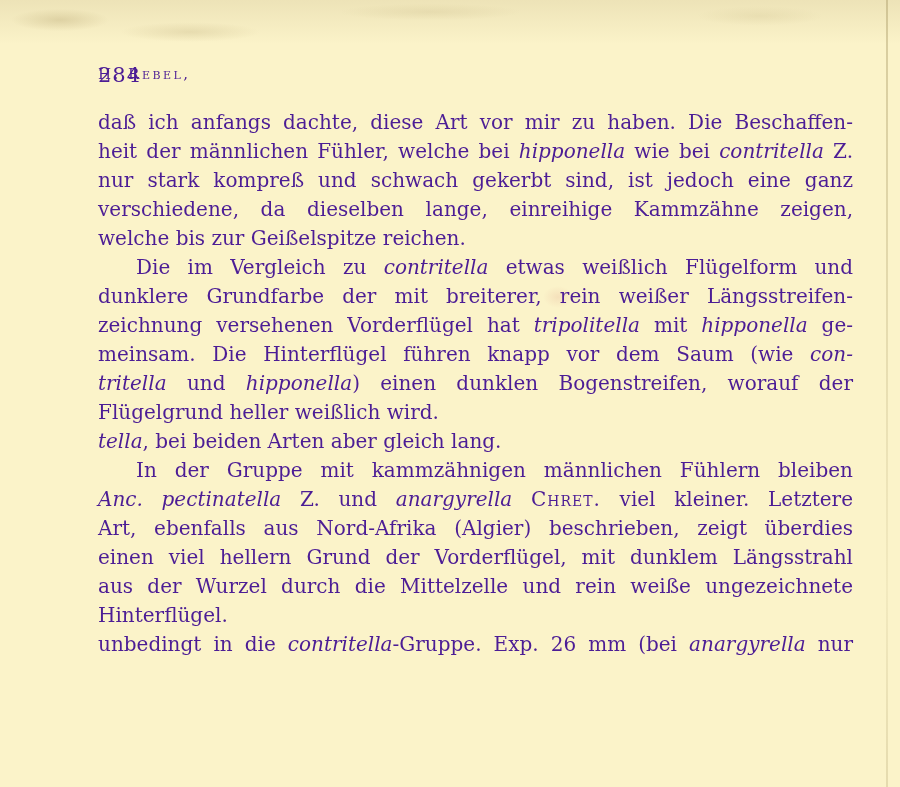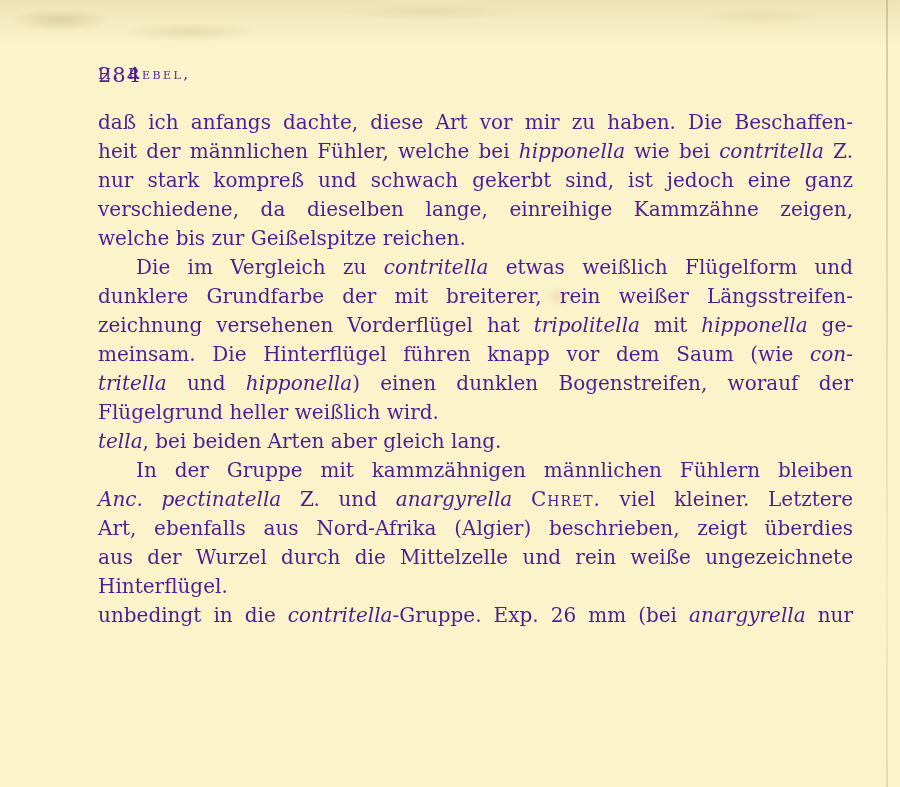--- a/index.html
+++ b/index.html
@@ -115,17 +115,18 @@
       <div class="line indent"><span>Die im Vergleich zu </span><span class="it">contritella</span><span> etwas weißlich Flügelform und</span></div>
       <div class="line"><span>dunklere Grundfarbe der mit breiterer, rein weißer Längsstreifen-</span></div>
       <div class="line"><span>zeichnung versehenen Vorderflügel hat </span><span class="it">tripolitella</span><span> mit </span><span class="it">hipponella</span><span> ge-</span></div>
       <div class="line"><span>meinsam. Die Hinterflügel führen knapp vor dem Saum (wie </span><span class="it">con-</span></div>
       <div class="line"><span class="it">tritella</span><span> und </span><span class="it">hipponella</span><span>) einen dunklen Bogenstreifen, worauf der</span></div>
       <div class="line last"><span>Flügelgrund heller weißlich wird.</span></div>
       <div class="line last"><span class="it">tella</span><span>, bei beiden Arten aber gleich lang.</span></div>
       <div class="line indent"><span>In der Gruppe mit kammzähnigen männlichen Fühlern bleiben</span></div>
       <div class="line"><span class="it">Anc. pectinatella</span><span> Z. und </span><span class="it">anargyrella</span><span> </span><span class="sc">Chret.</span><span> viel kleiner. Letztere</span></div>
       <div class="line"><span>Art, ebenfalls aus Nord-Afrika (Algier) beschrieben, zeigt überdies</span></div>
+      <div class="line"><span>einen viel hellern Grund der Vorderflügel, mit dunklem Längsstrahl</span></div>
       <div class="line"><span>aus der Wurzel durch die Mittelzelle und rein weiße ungezeichnete</span></div>
       <div class="line last"><span>Hinterflügel.</span></div>
       <div class="line"><span>unbedingt in die </span><span class="it">contritella</span><span>-Gruppe. Exp. 26 mm (bei </span><span class="it">anargyrella</span><span> nur</span></div>
     </div>
 </div>
 
 </body></html>

